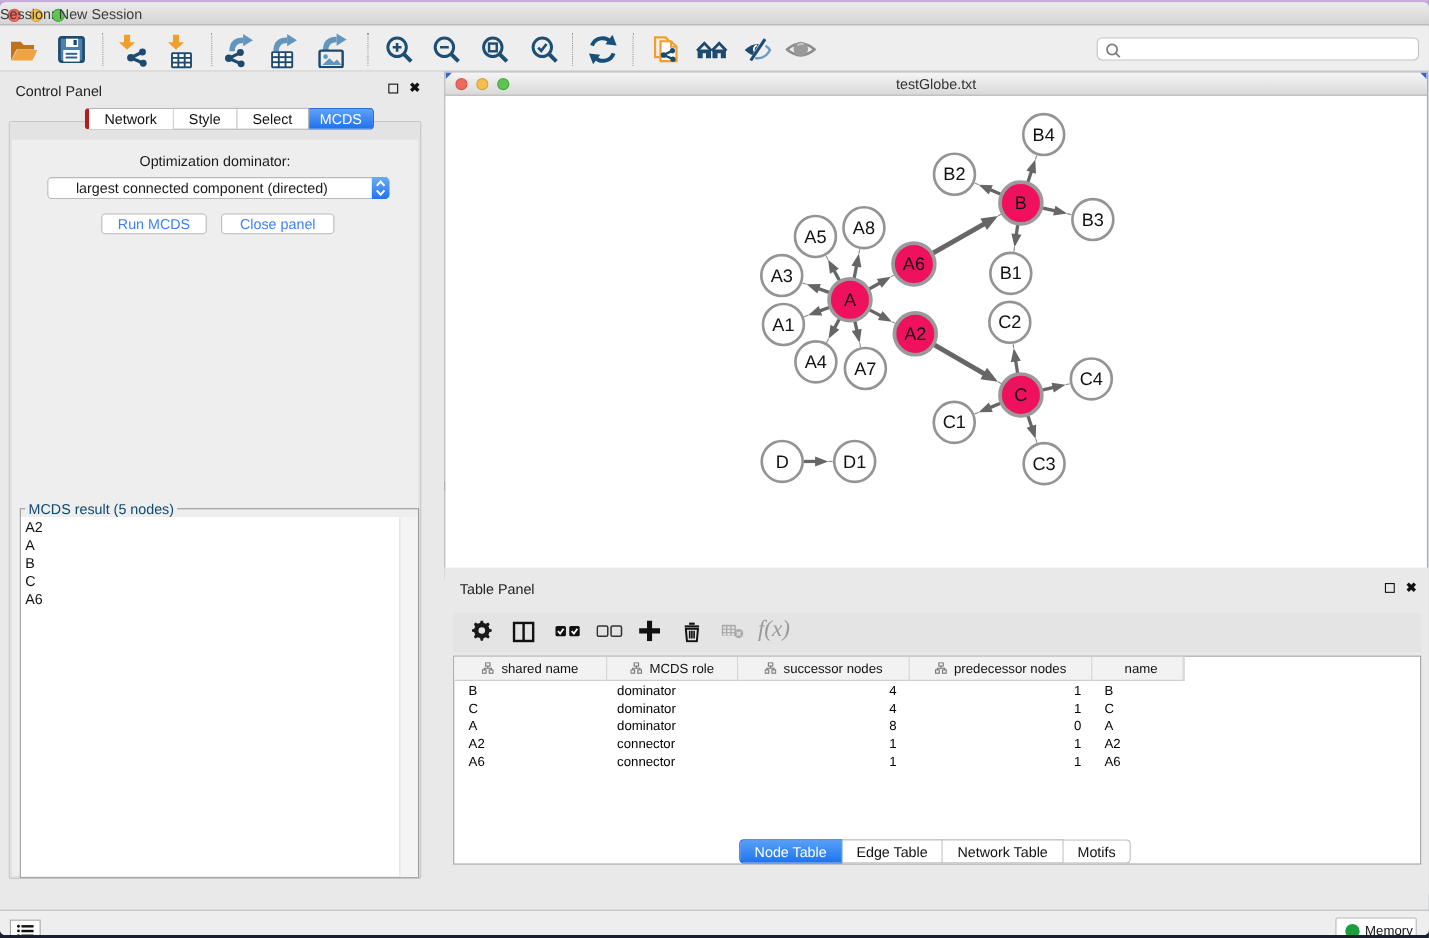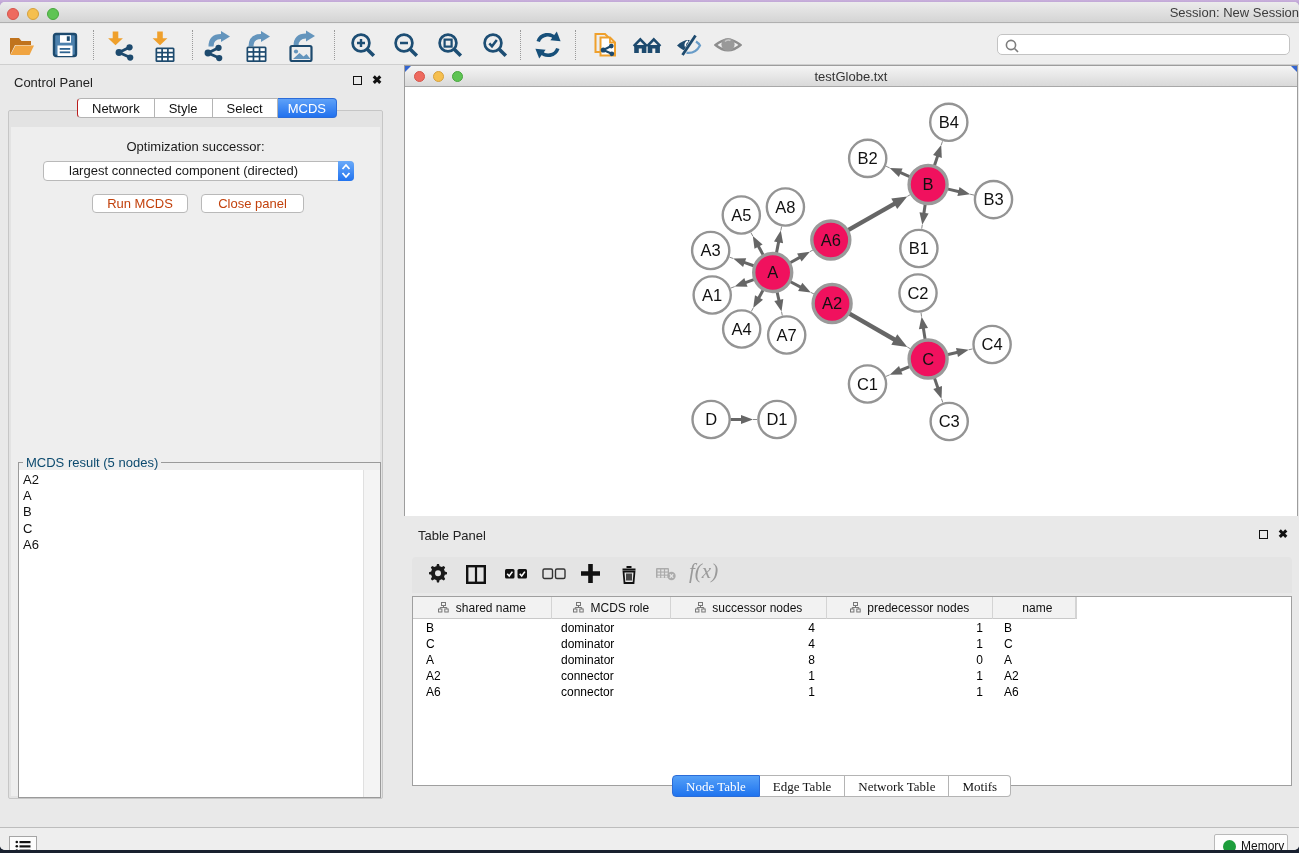--- a/index.html
+++ b/index.html
@@ -5,21 +5,21 @@
 * { margin:0; padding:0; box-sizing:border-box; }
 html,body { width:1299px; height:853px; overflow:hidden; font-family:"Liberation Sans", sans-serif; }
 .desktop { position:absolute; inset:0; background:#18202f; }
 .desktop::before { content:""; position:absolute; top:0; left:0; right:0; height:10px;
   background:linear-gradient(#c9b0dc,#a387c1); }
 .window { position:absolute; top:2px; left:0; right:0; bottom:3px; border-radius:5px;
   overflow:hidden; background:#e9e9e9; }
 
 .titlebar { position:absolute; top:0; left:0; right:0; height:21px;
   background:linear-gradient(#ececec,#d4d4d4); border-bottom:1px solid #b0b0b0; }
-.titlebar .title { position:absolute; top:3px; left:0; right:0; text-align:right;
+.titlebar .title { position:absolute; top:3px; left:0; right:0; text-align:left;
   font-size:13px; color:#3c3c3c; }
 .tl { position:absolute; border-radius:50%; width:12px; height:12px; top:6px; }
 .tl.red { left:7px; background:#ee6a5f; border:0.5px solid #d5554b; }
 .tl.yel { left:27px; background:#f5bf4f; border:0.5px solid #d6a13d; }
 .tl.grn { left:47px; background:#5fc454; border:0.5px solid #48a73e; }
 
 .toolbar { position:absolute; top:22px; left:0; right:0; height:41px; background:#eeeeee;
   border-bottom:1px solid #cfcfcf; }
 .tico { position:absolute; top:0; }
 .tsep { position:absolute; top:6px; height:30px; width:0; border-left:1px dotted #9a9a9a; }
@@ -27,31 +27,31 @@
   border:1px solid #c3c3c3; border-radius:5px; }
 
 .cpanel { position:absolute; top:64px; left:0; width:391px; bottom:37px; background:#e9e9e9; }
 .ptitle { font-size:13px; color:#222; }
 .cp-outer { position:absolute; left:8px; top:44px; right:8px; bottom:14px;
   border:1px solid #c6c6c6; background:#e3e3e3; border-radius:2px; }
 .cp-inner { position:absolute; left:2px; top:16px; right:2px; bottom:2px; background:#eeeeee; }
 .tabs { position:absolute; top:32px; left:77px; height:20px; display:flex; }
 .tab { height:20px; line-height:20px; padding:0 14px; font-size:13px; color:#111;
   background:#fff; border:1px solid #b4b4b4; border-left:none; text-align:center; }
-.tab:first-child { border-left:1px solid #b91c1c; border-radius:4px 0 0 4px; }
+.tab:first-child { border-left:4px solid #b91c1c; border-radius:4px 0 0 4px; }
 .tab.sel { background:linear-gradient(#5ea1f8,#2171ee); color:#fff; border-color:#2b6cd8;
   border-radius:0 4px 4px 0; padding:0 10px; }
 .optlabel { position:absolute; top:73px; left:0; width:100%; text-align:center; font-size:13px; color:#1a1a1a; }
 .combo { position:absolute; top:95px; left:43px; width:311px; height:20px; background:#fff;
   border:1px solid #b9b9b9; border-radius:4px; font-size:13px; color:#1a1a1a; line-height:18px;
   padding-left:25px; }
 .combo .stepper { position:absolute; right:-1px; top:-1px; width:16px; height:20px;
   background:linear-gradient(#6aaaf9,#2173ef); border-radius:0 4px 4px 0; }
 .cbtn { position:absolute; height:19px; background:#fff; border:1px solid #b9b9b9;
-  border-radius:4px; font-size:13px; color:#c2410c; text-align:center; line-height:17px; }
+  border-radius:4px; font-size:13px; color:#3b82f6; text-align:center; line-height:17px; }
 .groupbox { position:absolute; left:10px; right:10px; top:391px; bottom:15px; }
 .gb-border { position:absolute; inset:5px 0 0 8px; border:1px solid #9a9a9a; }
 .gb-title { position:absolute; top:-2px; left:13px; background:#eeeeee; padding:0 3px;
   font-size:13px; color:#0c4a6e; }
 .gb-list { position:absolute; inset:13px 1px 1px 9px; background:#fff; font-size:13px;
   color:#111; padding:2px 0 0 4px; line-height:16.2px; }
 .gb-scroll { position:absolute; top:13px; bottom:1px; right:1px; width:17px; background:#f4f4f4;
   border-left:1px solid #e0e0e0; }
 
 .netwin { position:absolute; left:404px; top:63px; width:894px; height:462px;
@@ -67,21 +67,21 @@
 .tp-toolbar { position:absolute; top:41px; left:8px; right:7px; height:36px; background:#e4e4e4;
   border-radius:4px 4px 0 0; }
 .tp-table { position:absolute; top:80px; left:8px; right:7px; height:190px; background:#fff;
   border:1px solid #9f9f9f; font-size:12px; }
 .thead { position:absolute; top:0; left:0; width:664px; height:22px; background:#f2f2f2;
   border-bottom:1px solid #c9c9c9; border-right:1px solid #d4d4d4; }
 .th { position:absolute; top:0; height:22px; border-right:1px solid #d4d4d4; text-align:center;
   line-height:22px; color:#111; font-size:12px; }
 .trow { position:absolute; left:0; right:0; height:16px; color:#000; }
 .td { position:absolute; white-space:nowrap; }
-.bt-tabs { position:absolute; bottom:6px; left:268px; height:32px; display:flex;font-family:Liberation Serif, serif; }
+.bt-tabs { position:absolute; bottom:18px; left:268px; height:32px; display:flex; }
 .btab { height:22px; line-height:22px; padding:0 13px; font-size:13px; color:#111;
   background:#fff; border:1px solid #b4b4b4; border-left:none; }
 .btab.sel { background:linear-gradient(#55a0f7,#1f74ef); color:#fff; border-color:#2b6cd8;
   border-radius:4px 0 0 4px; border-left:1px solid #2b6cd8; }
 .btab:last-child { border-radius:0 4px 4px 0; }
 
 .statusbar { position:absolute; left:0; right:0; bottom:0; height:23px; background:#eeeeee;
   border-top:1px solid #bdbdbd; }
 .sb-listbtn { position:absolute; left:9px; top:8px; width:28px; height:20px; background:#fcfcfc;
   border:1px solid #a5a5a5; }
@@ -248,21 +248,21 @@
       <div style="position:absolute;right:9px;top:7px;font-size:12px;font-weight:bold;color:#111;">✖</div>
     <div class="cp-outer">
         <div class="cp-inner"></div>
       </div>
     <div class="tabs">
       <div class="tab">Network</div>
         <div class="tab">Style</div>
         <div class="tab">Select</div>
         <div class="tab sel">MCDS</div>
     </div>
-    <div class="optlabel">Optimization successor:</div>
+    <div class="optlabel">Optimization dominator:</div>
     <div class="combo">largest connected component (directed)
       <div class="stepper"><svg width="16" height="20" viewBox="0 0 16 20">
             <path d="M4.5 8 L8 4 L11.5 8" fill="none" stroke="#fff" stroke-width="1.8"></path>
             <path d="M4.5 12 L8 16 L11.5 12" fill="none" stroke="#fff" stroke-width="1.8"></path>
           </svg></div>
     </div>
     <div class="cbtn" style="left:92px;top:128px;width:96px;">Run MCDS</div>
     <div class="cbtn" style="left:201px;top:128px;width:103px;">Close panel</div>
     <div class="groupbox">
       <div class="gb-border"></div>

